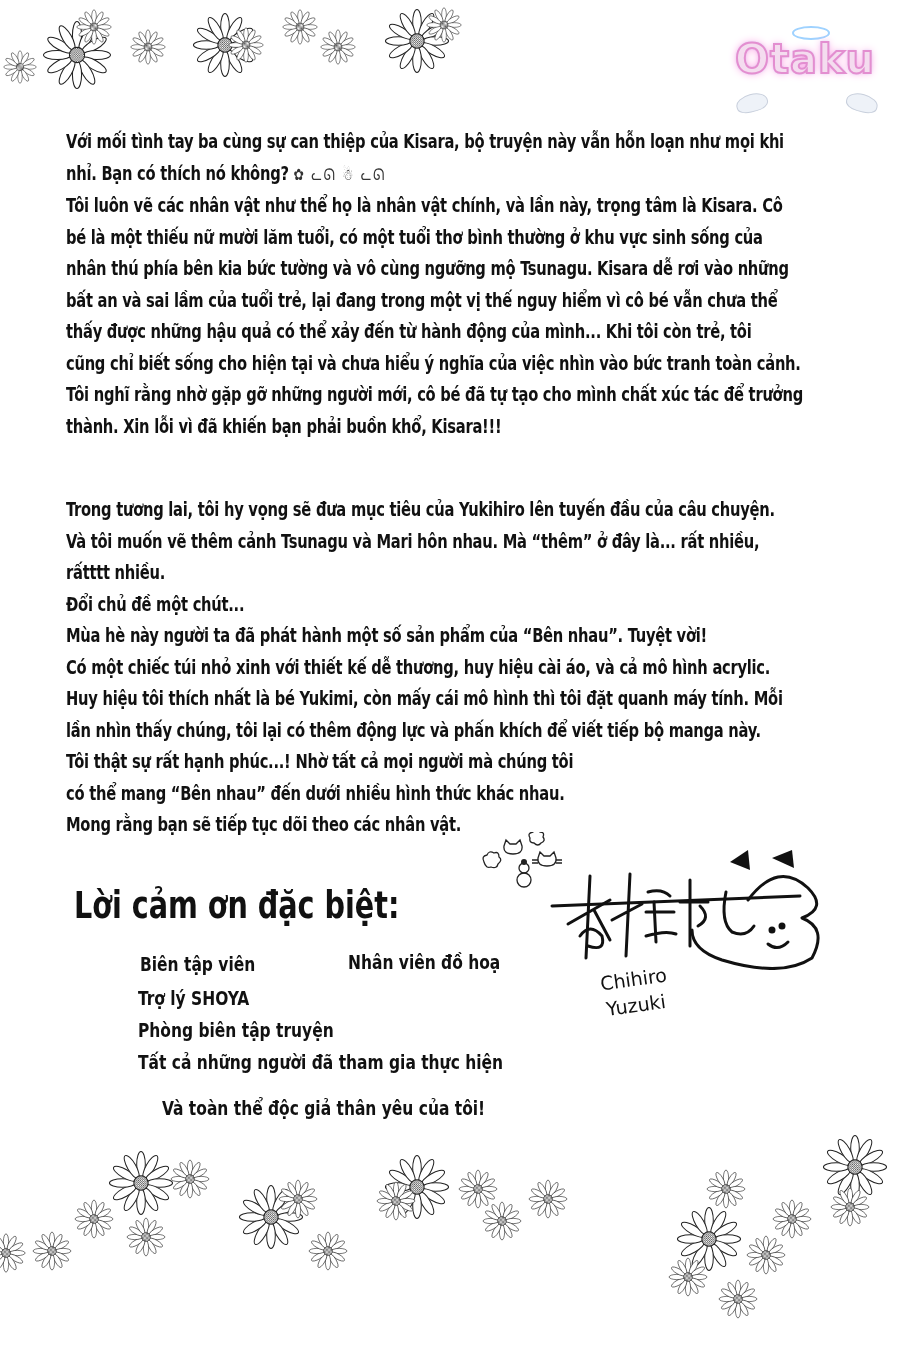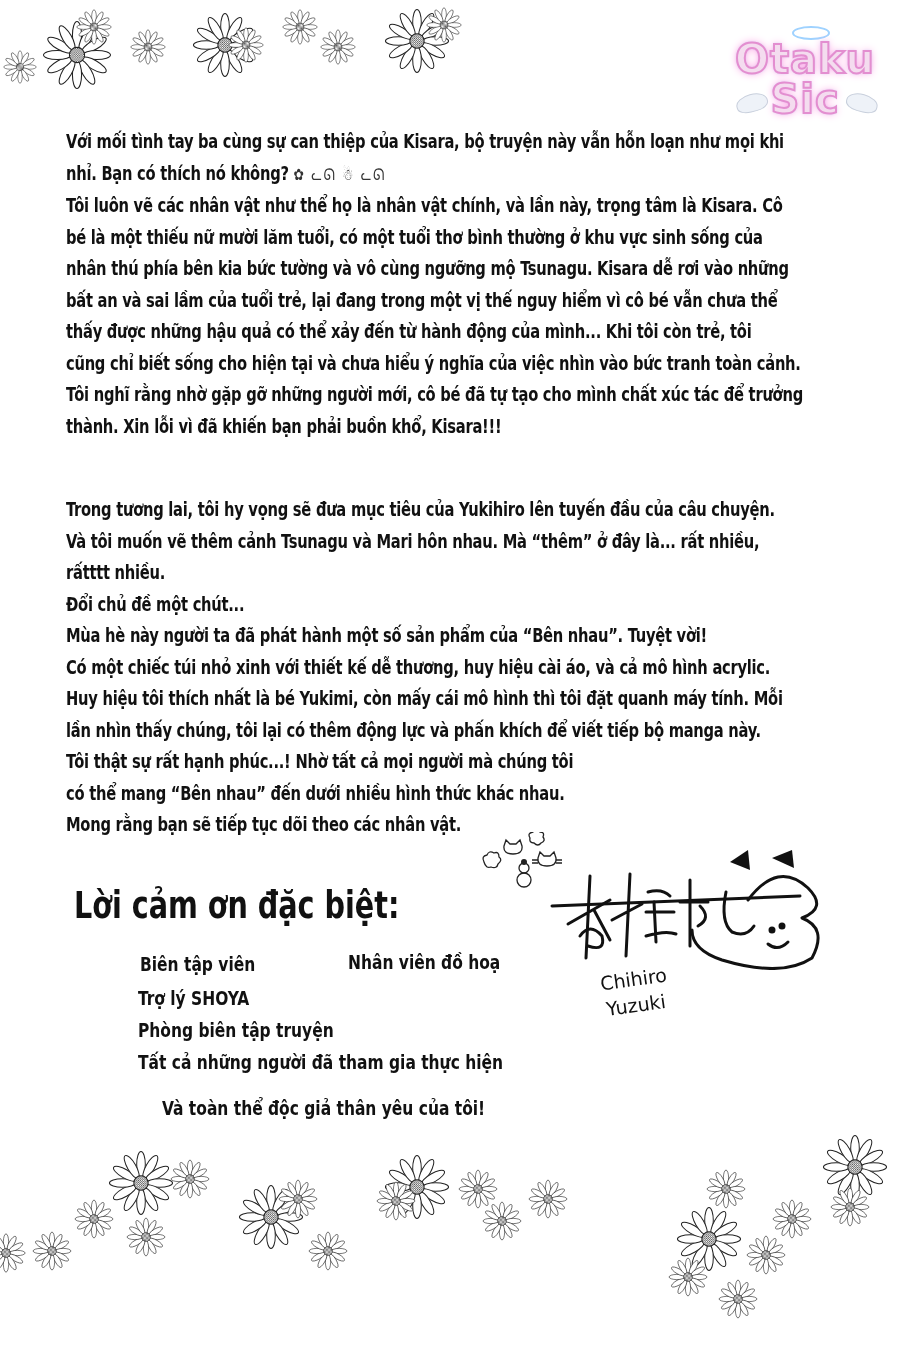--- a/index.html
+++ b/index.html
@@ -195,21 +195,20 @@
   <svg class="flower" style="left:424px;top:2px" width="40" height="46" viewBox="-46 -46 92 92">
       <use href="#daisy" transform="scale(0.9)"></use>
     </svg>
 </div>
 
 <div class="logo">
   <div class="logo-halo"></div>
   <div class="logo-wing left"></div>
   <div class="logo-wing right"></div>
   <div class="logo-text l1">Otaku</div>
-  <div class="logo-text l2">Sic</div>
 </div>
 
 <div class="para p1">
   <span class="line">Với mối tình tay ba cùng sự can thiệp của Kisara, bộ truyện này vẫn hỗn loạn như mọi khi</span>
   <span class="line"><span>nhỉ. Bạn có thích nó không?</span> <span class="doodle">✿ ᓚᘏ ☃ ᓚᘏ</span></span>
   <span class="line">Tôi luôn vẽ các nhân vật như thể họ là nhân vật chính, và lần này, trọng tâm là Kisara. Cô</span>
   <span class="line">bé là một thiếu nữ mười lăm tuổi, có một tuổi thơ bình thường ở khu vực sinh sống của</span>
   <span class="line">nhân thú phía bên kia bức tường và vô cùng ngưỡng mộ Tsunagu. Kisara dễ rơi vào những</span>
   <span class="line">bất an và sai lầm của tuổi trẻ, lại đang trong một vị thế nguy hiểm vì cô bé vẫn chưa thể</span>
   <span class="line">thấy được những hậu quả có thể xảy đến từ hành động của mình... Khi tôi còn trẻ, tôi</span>

